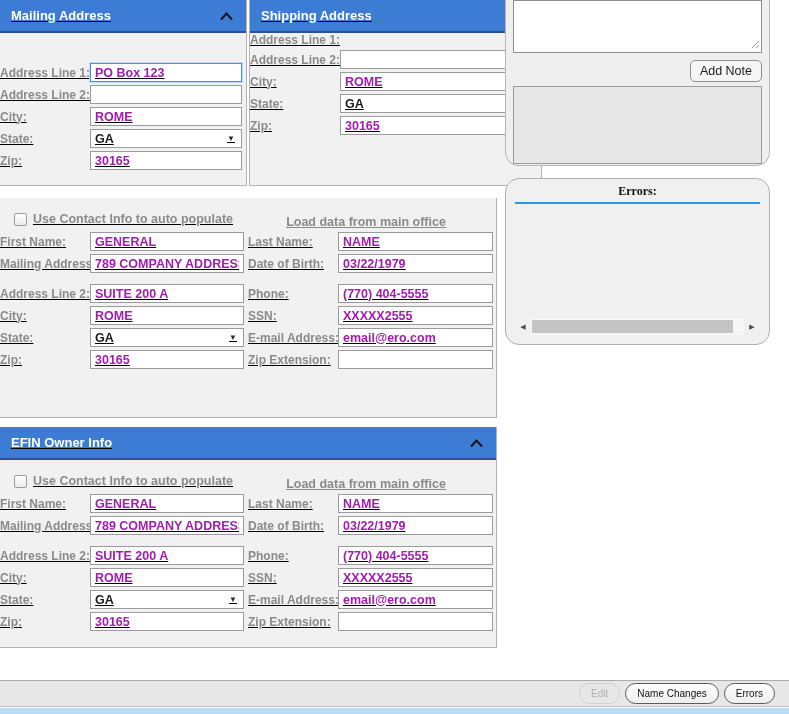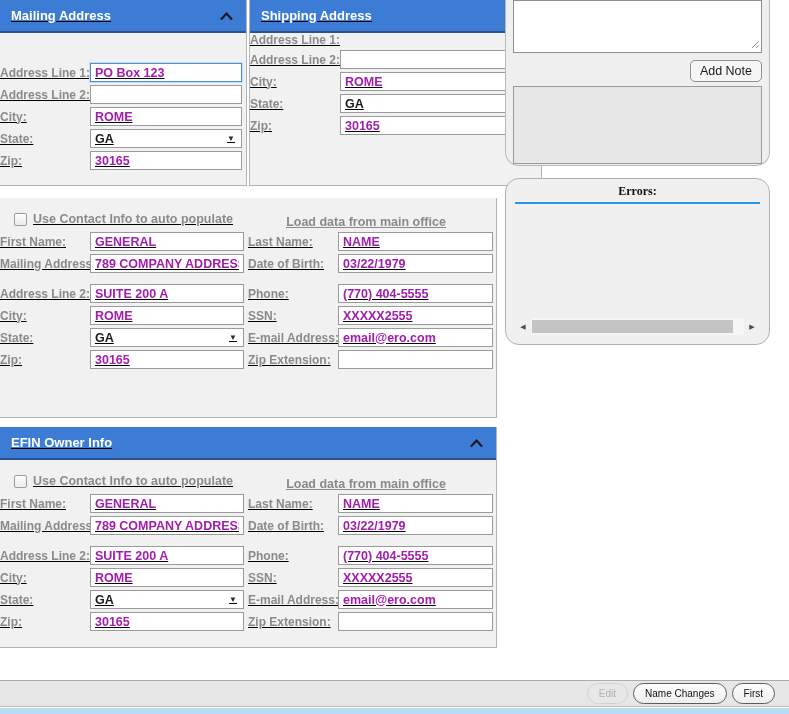--- a/index.html
+++ b/index.html
@@ -442,16 +442,16 @@
   <div class="hscroll">
     <span class="scroll-arrow">◀</span>
     <span class="scroll-thumb"></span>
     <span class="scroll-arrow">▶</span>
   </div>
 </div>
 
 <div id="footer-bar">
   <button class="pill-btn disabled">Edit</button>
   <button class="pill-btn">Name Changes</button>
-  <button class="pill-btn">First</button>
+  <button class="pill-btn">Errors</button>
 </div>
 
 <div id="bottom-strip"></div>
 
 </body></html>

